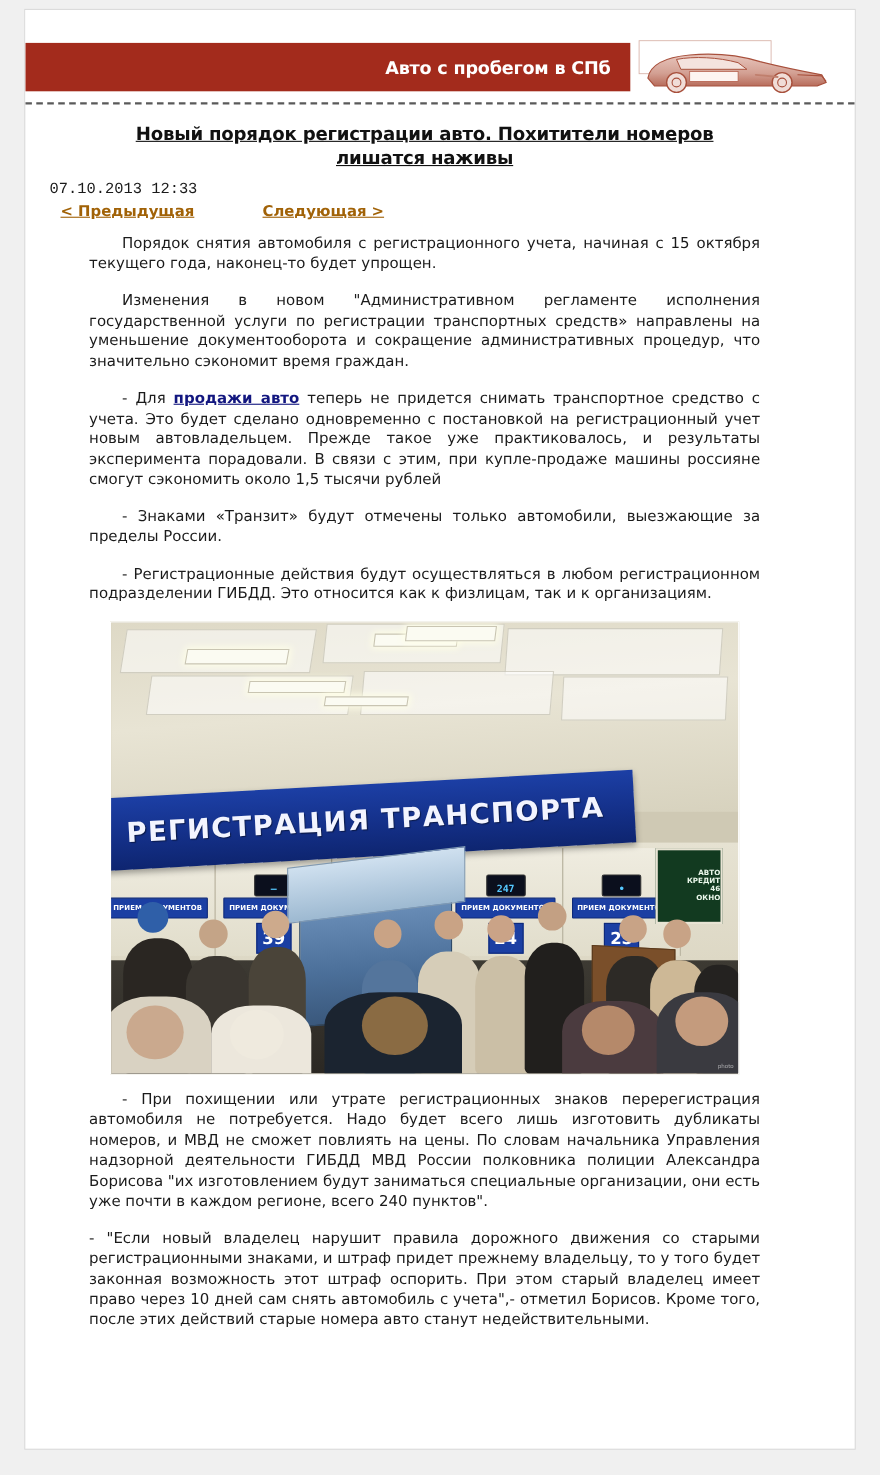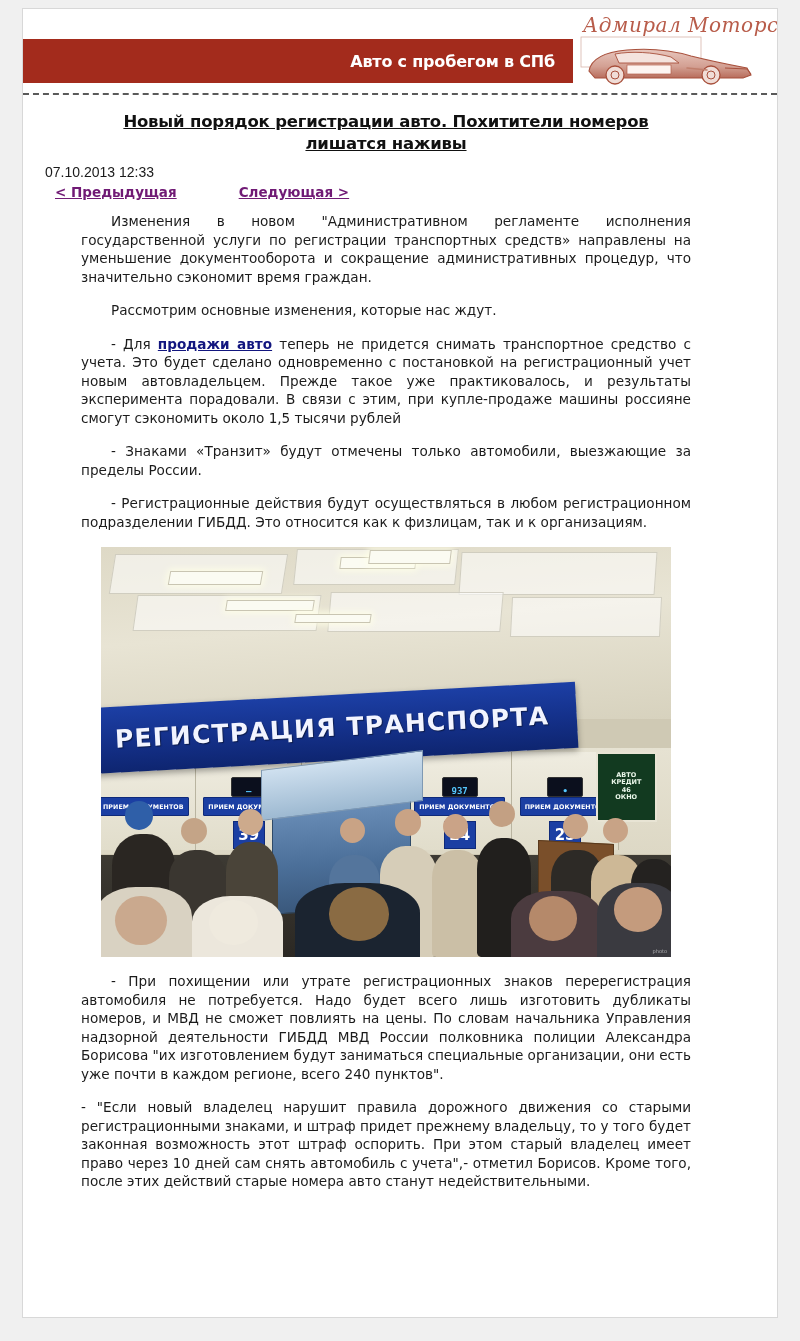--- a/index.html
+++ b/index.html
@@ -100,29 +100,29 @@
     line-height: 22px;
     color: #111111;
     text-decoration: underline;
     font-family: "DejaVu Sans", sans-serif;
     letter-spacing: -0.2px;
   }
   .article-date {
     margin: 9px 0 0 -36px;
     font-size: 14px;
     color: #1a1a1a;
-    font-family: Liberation Sans, sans-serif;
+    font-family: Liberation Mono, monospace;
   }
   .article-nav {
     margin: 4px 0 0 -26px;
     display: flex;
     gap: 62px;
   }
   .nav-link {
-    color: #701a75;
+    color: #a16207;
     font-size: 13.5px;
     font-weight: bold;
     text-decoration: underline;
     white-space: nowrap;
     cursor: pointer;
     font-family: "DejaVu Sans", sans-serif;
   }
 
   .body-copy {
     margin-top: 12px;
@@ -218,21 +218,21 @@
     color:#55c8ff; font-size:9px; font-family:"DejaVu Sans Mono", monospace;
     line-height:10px;
   }
   .ph-floorwall {
     position:absolute; left:0; top:75%; width:100%; height:25%;
     background: linear-gradient(180deg,#3d3a33 0%,#2b2823 100%);
   }
   .ph-credit {
     position:absolute; right:2.5%; top:50%; width:10%; height:16%;
     background:#123a20; border:2px solid #e8e4d4;
-    display:flex; flex-direction:column; align-items:center; justify-content:center;
+    display:flex; flex-direction:column; align-items:flex-end; justify-content:center;
   }
   .ph-credit span {
     color:#eaf7ea; font-size:6.5px; font-weight:bold; line-height:7.5px;
     font-family:"DejaVu Sans", sans-serif;
   }
   .ph-person {
     position:absolute; bottom:0; border-radius:45% 45% 8% 8% / 26% 26% 4% 4%;
   }
   .ph-head {
     position:absolute; border-radius:50%;
@@ -262,21 +262,20 @@
 
 <div class="page-shell">
 
   <div class="site-header">
 
     <div class="header-banner">
       <div class="banner-title">Авто с пробегом в СПб</div>
     </div>
 
     <div class="logo-block">
-      <div class="logo-wordmark">Адмирал Моторс</div>
       <svg class="logo-car" viewBox="0 0 188 50">
         <defs>
           <linearGradient id="carg" x1="0" y1="0" x2="0" y2="1">
             <stop offset="0%" stop-color="#e8c6bd"></stop>
             <stop offset="60%" stop-color="#d3a093"></stop>
             <stop offset="100%" stop-color="#b86d5c"></stop>
           </linearGradient>
         </defs>
         <rect x="6" y="2" width="120" height="30" fill="none" stroke="#d8b4aa" stroke-width="0.8"></rect>
         <path d="M14 36 C16 24,30 17,52 15 C74 13,96 15,116 21 C136 26,156 30,172 33 L176 40 L168 43 L20 43 Z" fill="url(#carg)" stroke="#a8503c" stroke-width="1.1"></path>
@@ -300,22 +299,22 @@
 
     <div class="article-date">07.10.2013 12:33</div>
 
     <div class="article-nav">
       <a class="nav-link">&lt; Предыдущая</a>
       <a class="nav-link">Следующая &gt;</a>
     </div>
 
     <div class="body-copy">
 
+      <p>Порядок снятия автомобиля с регистрационного учета, начиная с 15 октября текущего года, наконец-то будет упрощен.</p>
       <p>Изменения в новом "Административном регламенте исполнения государственной услуги по регистрации транспортных средств» направлены на уменьшение документооборота и сокращение административных процедур, что значительно сэкономит время граждан.</p>
-      <p>Рассмотрим основные изменения, которые нас ждут.</p>
 
       <p><span>- Для </span><a class="inline-link">продажи авто</a><span> теперь не придется снимать транспортное средство с учета. Это будет сделано одновременно с постановкой на регистрационный учет новым автовладельцем. Прежде такое уже практиковалось, и результаты эксперимента порадовали. В связи с этим, при купле-продаже машины россияне смогут сэкономить около 1,5 тысячи рублей</span></p>
 
       <p>- Знаками «Транзит» будут отмечены только автомобили, выезжающие за пределы России.</p>
       <p>- Регистрационные действия будут осуществляться в любом регистрационном подразделении ГИБДД. Это относится как к физлицам, так и к организациям.</p>
 
       <div class="photo-wrap">
         <div class="photo">
 
           <div class="ph-ceiling">
@@ -366,21 +365,21 @@
             <div class="ph-ticker">
                 <b>668</b>
               </div>
           </div>
           <div class="ph-booth" style="left:53.5%;background:none;border:none">
             <div class="ph-counter-sign">
                 <span>ПРИЕМ ДОКУМЕНТОВ</span>
               </div>
             <div class="ph-num">24</div>
             <div class="ph-ticker">
-                <b>937</b>
+                <b>247</b>
               </div>
           </div>
           <div class="ph-booth" style="left:72%;background:none;border:none">
             <div class="ph-counter-sign">
                 <span>ПРИЕМ ДОКУМЕНТОВ</span>
               </div>
             <div class="ph-num">25</div>
             <div class="ph-ticker">
                 <b>•</b>
               </div>

